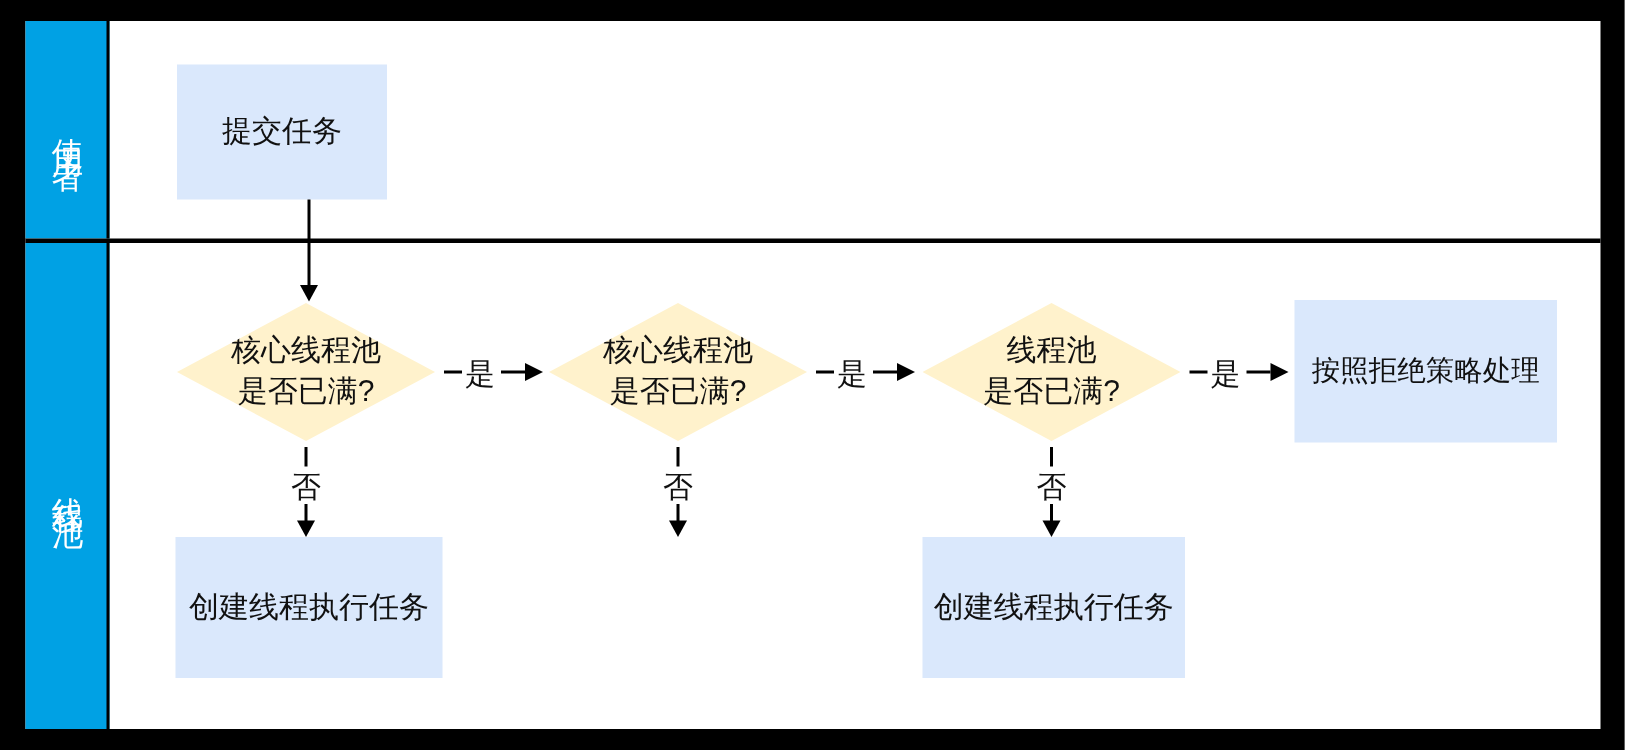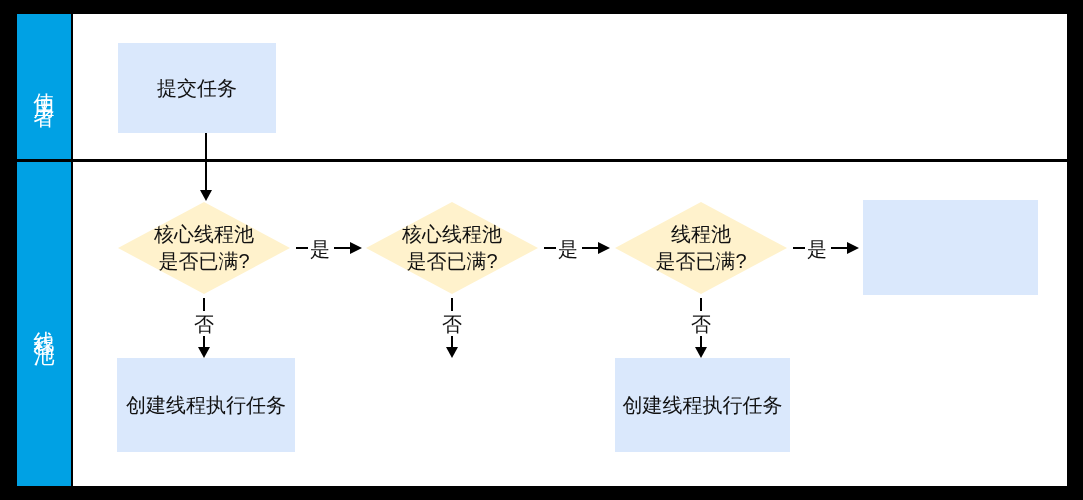--- a/index.html
+++ b/index.html
@@ -58,21 +58,21 @@
   <div class="content"></div>
 
   <div class="lane-col user">
     <div class="lane-label">使用者</div>
   </div>
   <div class="lane-col pool">
     <div class="lane-label">线程池</div>
   </div>
   <div class="lane-divider"></div>
 
-  <div class="node process" style="left:118px; top:43px; width:158px; height:90px;">
+  <div class="node process" style="left:118px; top:43px; width:140px; height:90px;">
     <span>提交任务</span>
   </div>
 
   <div class="edge-line" style="left:205px; top:133px; width:2px; height:58px;"></div>
   <div class="arrow-down" style="left:200px; top:190px;"></div>
 
   <div class="node decision" style="left:118px; top:202px; width:172px; height:92px;">
     <span>核心线程池</span>
     <span>是否已满?</span>
   </div>
@@ -96,20 +96,21 @@
     <span>线程池</span>
     <span>是否已满?</span>
   </div>
 
   <div class="edge-line" style="left:793px; top:247px; width:16px; height:2px;"></div>
   <div class="edge-label" style="left:805px; top:236px;">是</div>
   <div class="edge-line" style="left:831px; top:247px; width:16px; height:2px;"></div>
   <div class="arrow-right" style="left:847px; top:242px;"></div>
 
   <div class="node process" style="left:863px; top:200px; width:175px; height:95px; font-size:19px; line-height:26px;">
+    <span>按照拒绝策略处理</span>
   </div>
 
   <div class="edge-line" style="left:203px; top:298px; width:2px; height:14px;"></div>
   <div class="edge-label" style="left:192px; top:311px;">否</div>
   <div class="edge-line" style="left:203px; top:336px; width:2px; height:12px;"></div>
   <div class="arrow-down" style="left:198px; top:347px;"></div>
 
   <div class="edge-line" style="left:451px; top:298px; width:2px; height:14px;"></div>
   <div class="edge-label" style="left:440px; top:311px;">否</div>
   <div class="edge-line" style="left:451px; top:336px; width:2px; height:12px;"></div>

